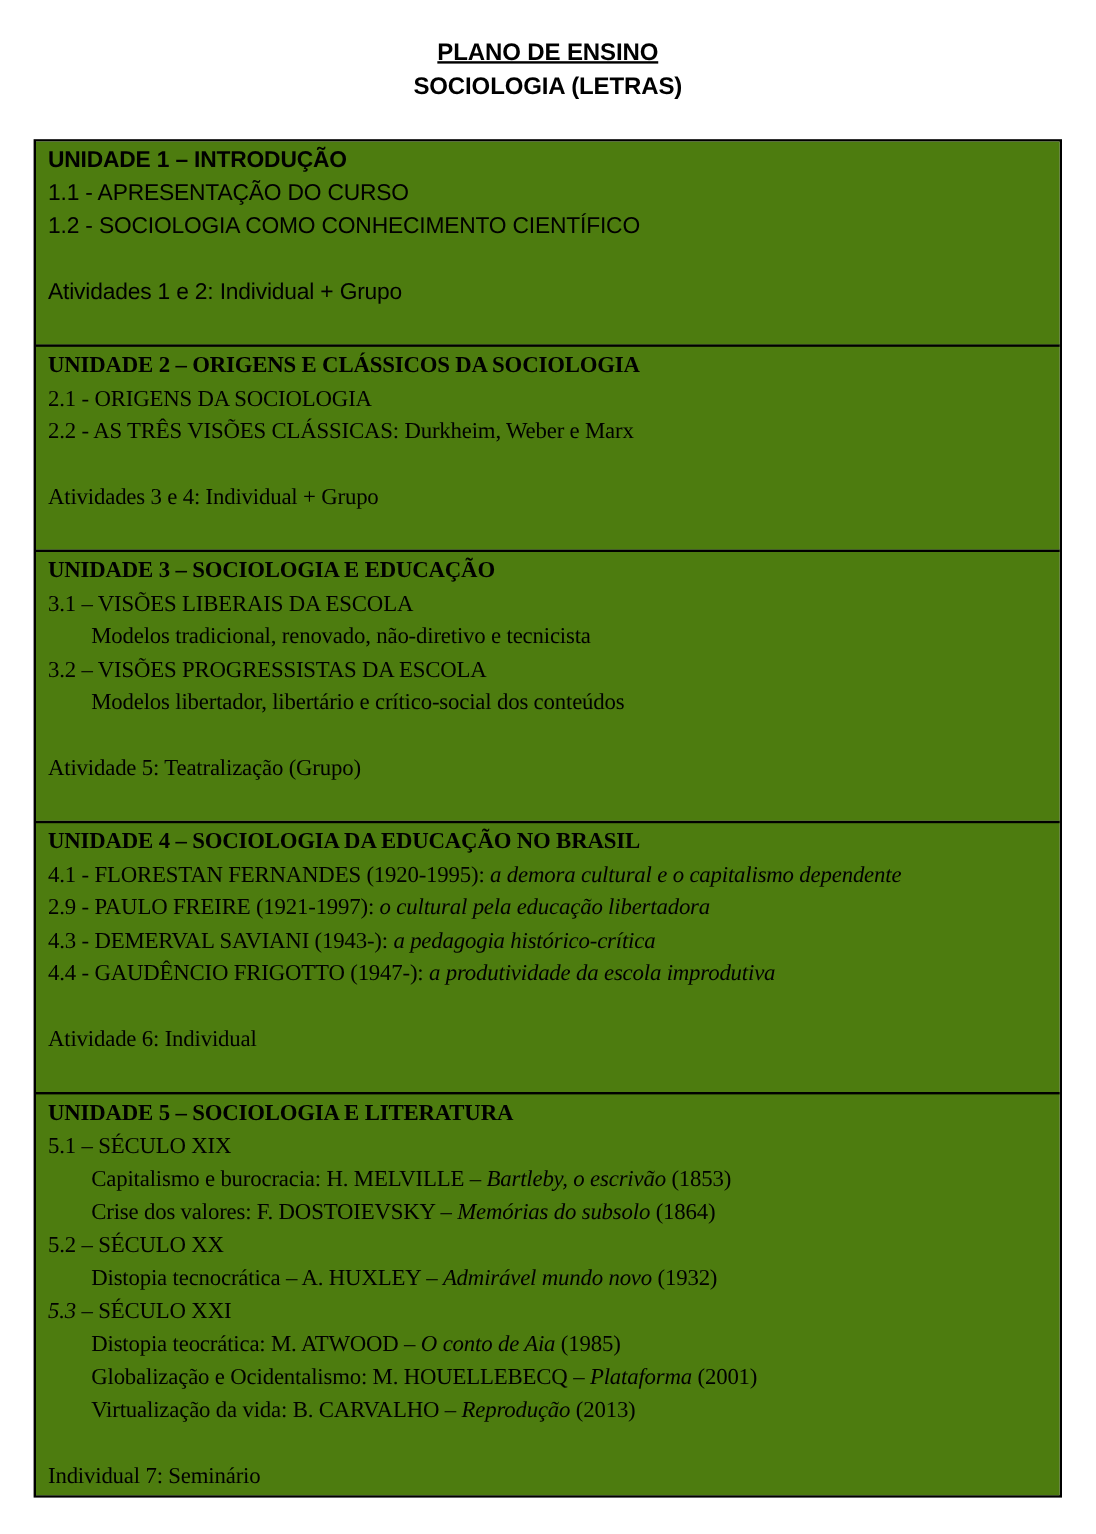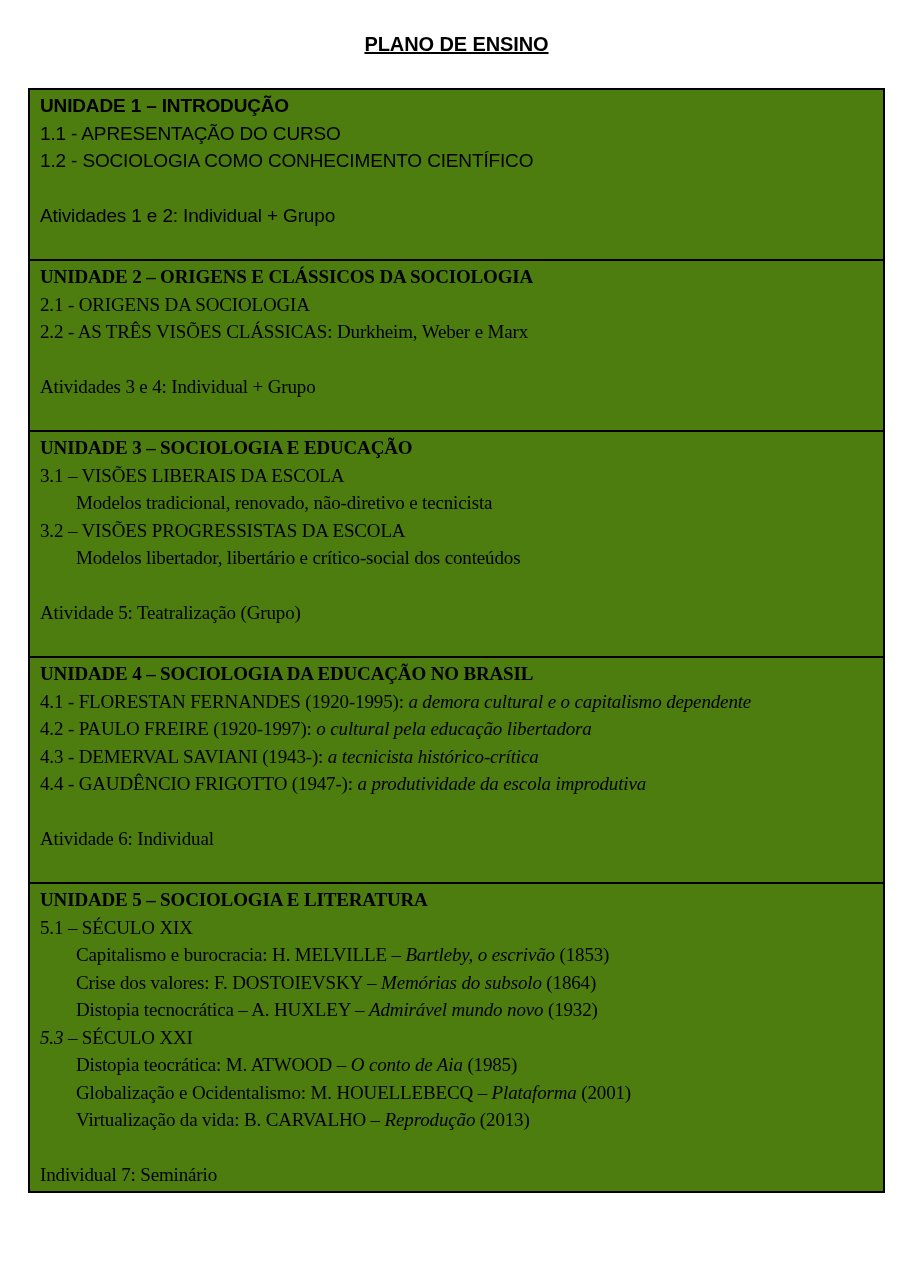--- a/index.html
+++ b/index.html
@@ -47,20 +47,21 @@
   .line.indent { padding-left: 46px; }
   .line.heading { font-weight: bold; }
   .it { font-style: italic; }
 </style>
 </head>
 <body>
 
 <div class="page">
   <div class="doc-header">
     <div class="title-line underlined">PLANO DE ENSINO</div>
+    <div class="title-line">SOCIOLOGIA (LETRAS)</div>
   </div>
   <div class="units">
       <div class="unit">
         <div class="line heading">UNIDADE 1 – INTRODUÇÃO</div>
         <div class="line"><span class="seg">1.1 - APRESENTAÇÃO DO CURSO</span></div>
         <div class="line"><span class="seg">1.2 - SOCIOLOGIA COMO CONHECIMENTO CIENTÍFICO</span></div>
         <div class="line">&nbsp;</div>
         <div class="line"><span class="seg">Atividades 1 e 2: Individual + Grupo</span></div>
         <div class="line">&nbsp;</div>
       </div>
@@ -78,32 +79,33 @@
         <div class="line indent"><span class="seg">Modelos tradicional, renovado, não-diretivo e tecnicista</span></div>
         <div class="line"><span class="seg">3.2 – VISÕES PROGRESSISTAS DA ESCOLA</span></div>
         <div class="line indent"><span class="seg">Modelos libertador, libertário e crítico-social dos conteúdos</span></div>
         <div class="line">&nbsp;</div>
         <div class="line"><span class="seg">Atividade 5: Teatralização (Grupo)</span></div>
         <div class="line">&nbsp;</div>
       </div>
       <div class="unit">
         <div class="line heading">UNIDADE 4 – SOCIOLOGIA DA EDUCAÇÃO NO BRASIL</div>
         <div class="line"><span class="seg">4.1 - FLORESTAN FERNANDES (1920-1995): </span><span class="it">a demora cultural e o capitalismo dependente</span></div>
-        <div class="line"><span class="seg">4.2 - PAULO FREIRE (1920-1997): </span><span class="it">o cultural pela educação libertadora</span></div>
-        <div class="line"><span class="seg">4.3 - DEMERVAL SAVIANI (1943-): </span><span class="it">a tecnicista histórico-crítica</span></div>
+        <div class="line"><span class="seg">2.9 - PAULO FREIRE (1921-1997): </span><span class="it">o cultural pela educação libertadora</span></div>
+        <div class="line"><span class="seg">4.3 - DEMERVAL SAVIANI (1943-): </span><span class="it">a pedagogia histórico-crítica</span></div>
         <div class="line"><span class="seg">4.4 - GAUDÊNCIO FRIGOTTO (1947-): </span><span class="it">a produtividade da escola improdutiva</span></div>
         <div class="line">&nbsp;</div>
         <div class="line"><span class="seg">Atividade 6: Individual</span></div>
         <div class="line">&nbsp;</div>
       </div>
       <div class="unit">
         <div class="line heading">UNIDADE 5 – SOCIOLOGIA E LITERATURA</div>
         <div class="line"><span class="seg">5.1 – SÉCULO XIX</span></div>
         <div class="line indent"><span class="seg">Capitalismo e burocracia: H. MELVILLE – </span><span class="it">Bartleby, o escrivão</span><span class="seg"> (1853)</span></div>
         <div class="line indent"><span class="seg">Crise dos valores: F. DOSTOIEVSKY – </span><span class="it">Memórias do subsolo</span><span class="seg"> (1864)</span></div>
+        <div class="line"><span class="seg">5.2 – SÉCULO XX</span></div>
         <div class="line indent"><span class="seg">Distopia tecnocrática – A. HUXLEY – </span><span class="it">Admirável mundo novo</span><span class="seg"> (1932)</span></div>
         <div class="line"><span class="it">5.3</span><span class="seg"> – SÉCULO XXI</span></div>
         <div class="line indent"><span class="seg">Distopia teocrática: M. ATWOOD – </span><span class="it">O conto de Aia</span><span class="seg"> (1985)</span></div>
         <div class="line indent"><span class="seg">Globalização e Ocidentalismo: M. HOUELLEBECQ – </span><span class="it">Plataforma</span><span class="seg"> (2001)</span></div>
         <div class="line indent"><span class="seg">Virtualização da vida: B. CARVALHO – </span><span class="it">Reprodução</span><span class="seg"> (2013)</span></div>
         <div class="line">&nbsp;</div>
         <div class="line"><span class="seg">Individual 7: Seminário</span></div>
       </div>
     </div>
 </div>

